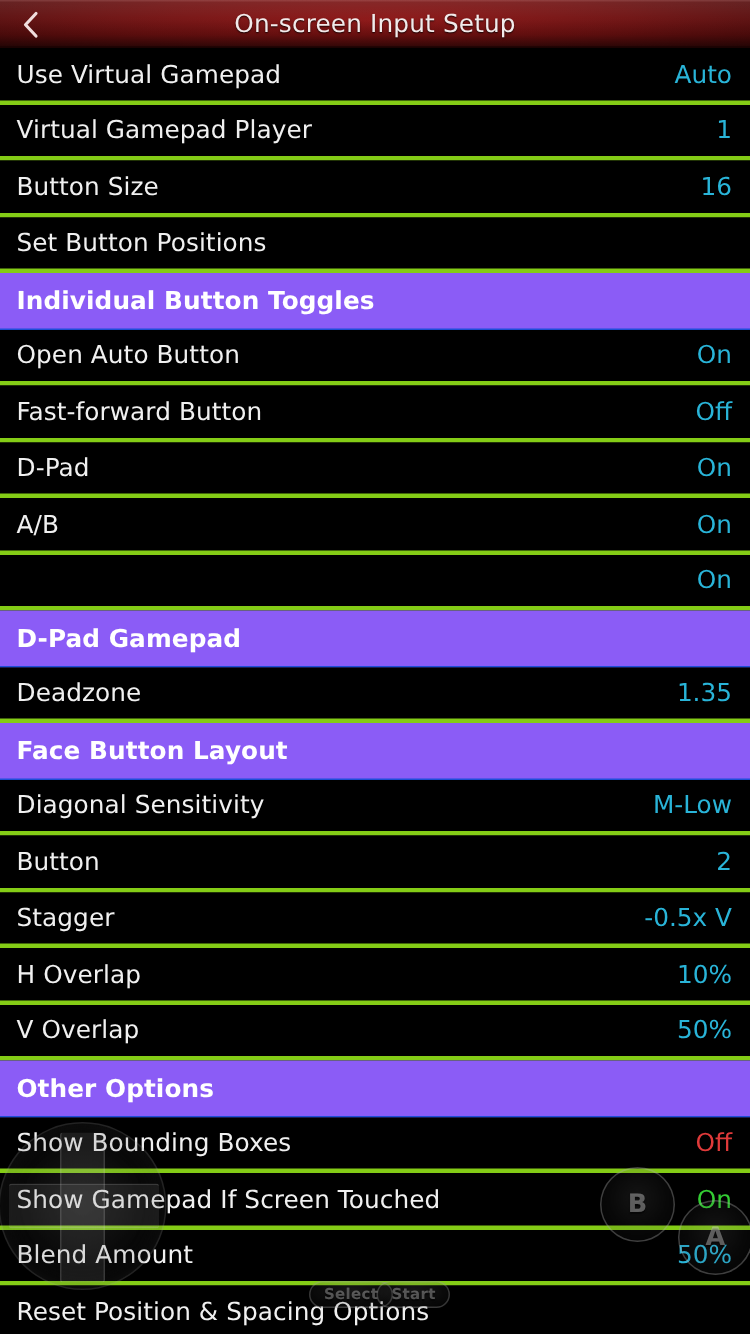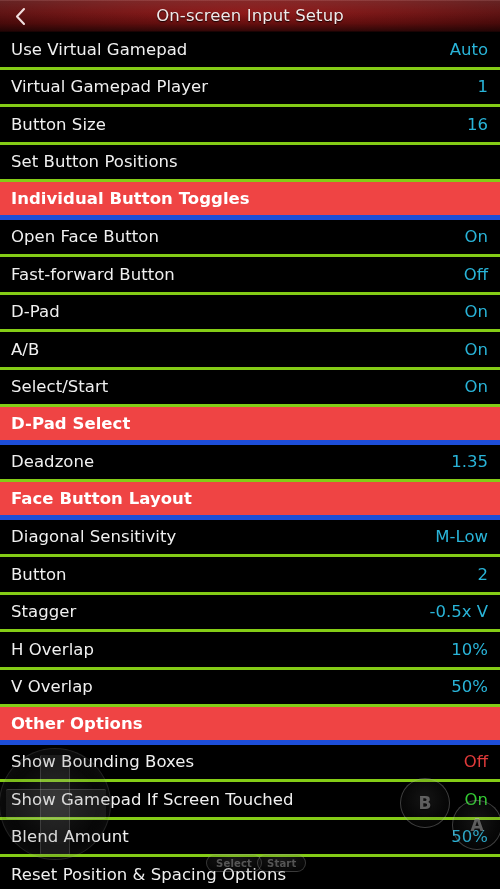--- a/index.html
+++ b/index.html
@@ -63,22 +63,22 @@
     position: relative;
     height: 37.5px;
     display: flex;
     align-items: center;
     padding: 0 12px 0 11px;
     border-bottom: 3px solid #84cc16;
     background: #000;
     z-index: 2;
   }
   .row.header-row {
-    border-bottom: 5px solid #1d4ed8;
-    background: #ef4444;
+    border-bottom: 1px solid #1d4ed8;
+    background: #8b5cf6;
   }
   .row-label {
     color: #f0f0f0;
     font-size: 16.5px;
     letter-spacing: 0.05px;
     white-space: nowrap;
     z-index: 3;
     position: relative;
   }
   .row.header-row .row-label {
@@ -161,21 +161,21 @@
     background: radial-gradient(ellipse at 50% 35%, rgba(120,120,120,0.20) 0%, rgba(55,55,55,0.15) 70%, rgba(20,20,20,0.12) 100%);
     border: 1px solid rgba(195,195,195,0.26);
     display: flex; align-items: center; justify-content: center;
     color: rgba(220,220,220,0.36);
     font-size: 10px;
     font-weight: bold;
     letter-spacing: 0.2px;
     text-shadow: 0 1px 1px rgba(0,0,0,0.6);
   }
   .btn-select { left: 206px; top: 854px; }
-  .btn-start  { left: 257px; top: 854px; }
+  .btn-start  { left: 251px; top: 854px; }
 </style>
 </head>
 <body>
 
 <div id="app">
 
   <div class="titlebar">
     <div class="back-btn">
       <span>
         <svg width="13" height="19" viewBox="0 0 13 19" fill="none" aria-hidden="true">
@@ -199,41 +199,40 @@
         <div class="row-label">Button Size</div>
         <div class="row-value">16</div>
       </div>
       <div class="row">
         <div class="row-label">Set Button Positions</div>
       </div>
       <div class="row header-row">
         <div class="row-label">Individual Button Toggles</div>
       </div>
       <div class="row">
-        <div class="row-label">Open Face Button</div>
+        <div class="row-label">Open Auto Button</div>
         <div class="row-value">On</div>
       </div>
       <div class="row">
         <div class="row-label">Fast-forward Button</div>
         <div class="row-value">Off</div>
       </div>
       <div class="row">
         <div class="row-label">D-Pad</div>
         <div class="row-value">On</div>
       </div>
       <div class="row">
         <div class="row-label">A/B</div>
         <div class="row-value">On</div>
       </div>
       <div class="row">
-        <div class="row-label">Select/Start</div>
-        <div class="row-value">On</div>
-      </div>
-      <div class="row header-row">
-        <div class="row-label">D-Pad Select</div>
+        <div class="row-value">On</div>
+      </div>
+      <div class="row header-row">
+        <div class="row-label">D-Pad Gamepad</div>
       </div>
       <div class="row">
         <div class="row-label">Deadzone</div>
         <div class="row-value">1.35</div>
       </div>
       <div class="row header-row">
         <div class="row-label">Face Button Layout</div>
       </div>
       <div class="row">
         <div class="row-label">Diagonal Sensitivity</div>

